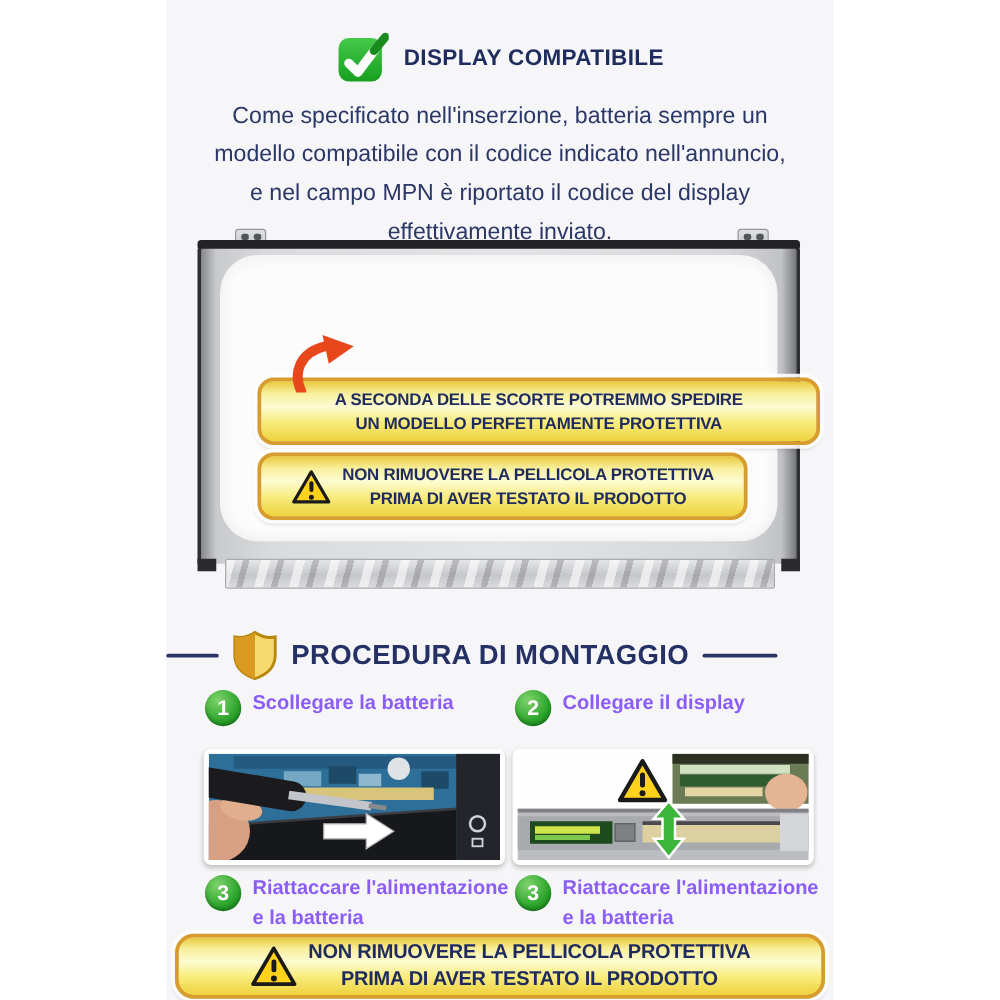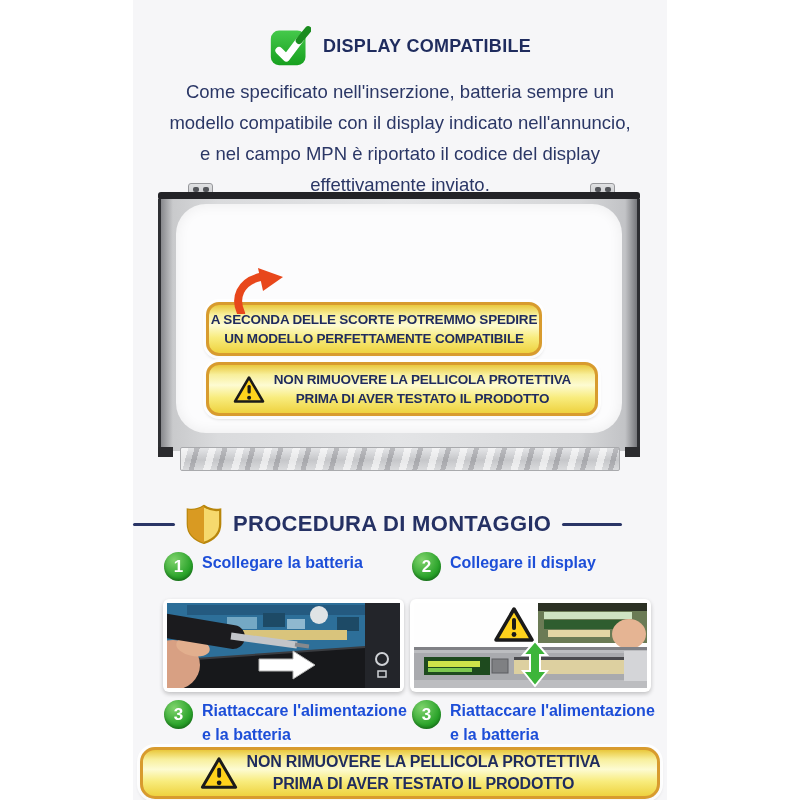--- a/index.html
+++ b/index.html
@@ -27,41 +27,41 @@
                linear-gradient(180deg,#e4e5e7,#c6c7ca 55%,#dadbdd); }
   .stub { position:absolute; top:447px; width:15px; height:10px; background:#2b2b2e; }
 
   
   .ybanner { position:absolute; border:3px solid #d89b2e; border-radius:13px;
      background:linear-gradient(180deg,#e9c83d 0%,#f8ef9b 20%,#fdfbd2 42%,#f8ec7d 68%,#eed23f 100%);
      box-shadow:0 0 0 3px rgba(255,255,255,.9), 0 2px 4px rgba(0,0,0,.28);
      display:flex; align-items:center; justify-content:center; gap:9px;
      color:#1f2b5e; font-weight:bold; text-align:center; z-index:5; }
   .ybanner .btext { line-height:19px; font-size:13.5px; letter-spacing:-0.2px; }
-  .banner-stock { left:206px; top:302px; width:336px; height:54px; }
+  .banner-stock { left:206px; top:302px; width:450px; height:54px; }
   .banner-film  { left:206px; top:362px; width:392px; height:54px; }
   .footer-banner { left:140px; top:747px; width:520px; height:52px; border-radius:15px; }
   .footer-banner .btext { font-size:16px; line-height:22px; }
   .warn-tri { flex:0 0 auto; display:block; }
 
   .red-arrow { position:absolute; left:232px; top:268px; z-index:6; }
 
   
   .proc-head { position:absolute; left:133px; top:504px; width:534px; display:flex; align-items:center; gap:11px; }
   .hline { height:3px; background:#2a3566; border-radius:2px; }
   .hline.l { width:42px; } .hline.r { width:60px; }
   .proc-title { font-size:22px; font-weight:bold; color:#253164; letter-spacing:.3px; }
 
   
   .step { position:absolute; display:flex; align-items:flex-start; gap:9px; width:245px; }
   .step-badge { flex:0 0 auto; width:29px; height:29px; border-radius:50%; margin-top:1px;
      background:radial-gradient(circle at 35% 28%, #7fd36c, #2aa32a 62%, #15801a);
      color:#fff; font-weight:bold; font-size:17px; display:flex; align-items:center; justify-content:center;
      box-shadow:inset 0 -2px 3px rgba(0,0,0,.25); }
-  .step-text { color:#1d4ed8; font-size:16px; font-weight:600; line-height:24px; }
+  .step-text { color:#8b5cf6; font-size:16px; font-weight:600; line-height:24px; }
   .s1 { left:164px; top:551px; } .s2 { left:412px; top:551px; }
   .s3a { left:164px; top:699px; } .s3b { left:412px; top:699px; }
 
   
   .photo-card { position:absolute; top:599px; width:241px; height:93px; background:#ffffff; border-radius:6px; padding:4px; box-shadow:0 2px 4px rgba(0,0,0,.22); }
   .photo-card svg { display:block; width:233px; height:85px; }
   .ph-left { left:163px; } .ph-right { left:410px; }
 </style>
 </head>
 <body>
@@ -81,21 +81,21 @@
         <rect x="2" y="6" width="38" height="38" rx="9" fill="url(#gchk)"></rect>
         <path d="M11 28 L19 36 L34 16" stroke="#ffffff" stroke-width="8" fill="none" stroke-linecap="round" stroke-linejoin="round"></path>
         <path d="M33 17 L43 5" stroke="#1a8c1f" stroke-width="7.5" fill="none" stroke-linecap="round"></path>
       </svg>
     </span>
     <h1 class="page-title">DISPLAY COMPATIBILE</h1>
   </div>
 
   <div class="intro">
     <div class="intro-line">Come specificato nell'inserzione, batteria sempre un</div>
-    <div class="intro-line">modello compatibile con il display indicato nell'annuncio,</div>
+    <div class="intro-line">modello compatibile con il codice indicato nell'annuncio,</div>
     <div class="intro-line">e nel campo MPN è riportato il codice del display</div>
     <div class="intro-line">effettivamente inviato.</div>
   </div>
 
   <div class="bracket" style="left:188px;">
       <i></i>
       <i></i>
     </div>
   <div class="bracket" style="left:590px;">
       <i></i>
@@ -109,21 +109,21 @@
   <div class="stub" style="left:625px;"></div>
 
   <svg class="red-arrow" width="54" height="46" viewBox="0 0 54 46">
     <path d="M9 45 C2 30 8 14 28 9" stroke="#e8471b" stroke-width="8" fill="none" stroke-linecap="round"></path>
     <path d="M26 0 L51 9 L31 23 Z" fill="#e8471b"></path>
   </svg>
 
   <div class="ybanner banner-stock">
     <div class="btext">
       <div>A SECONDA DELLE SCORTE POTREMMO SPEDIRE</div>
-      <div>UN MODELLO PERFETTAMENTE COMPATIBILE</div>
+      <div>UN MODELLO PERFETTAMENTE PROTETTIVA</div>
     </div>
   </div>
 
   <div class="ybanner banner-film">
     <svg class="warn-tri" width="32" height="29" viewBox="0 0 64 56">
       <path d="M32 4 L60 52 L4 52 Z" fill="#ffd21c" stroke="#1a1a1a" stroke-width="5" stroke-linejoin="round"></path>
       <rect x="29" y="19" width="6.5" height="17" rx="3" fill="#1a1a1a"></rect>
       <circle cx="32.2" cy="44.5" r="4" fill="#1a1a1a"></circle>
     </svg>
     <div class="btext">

